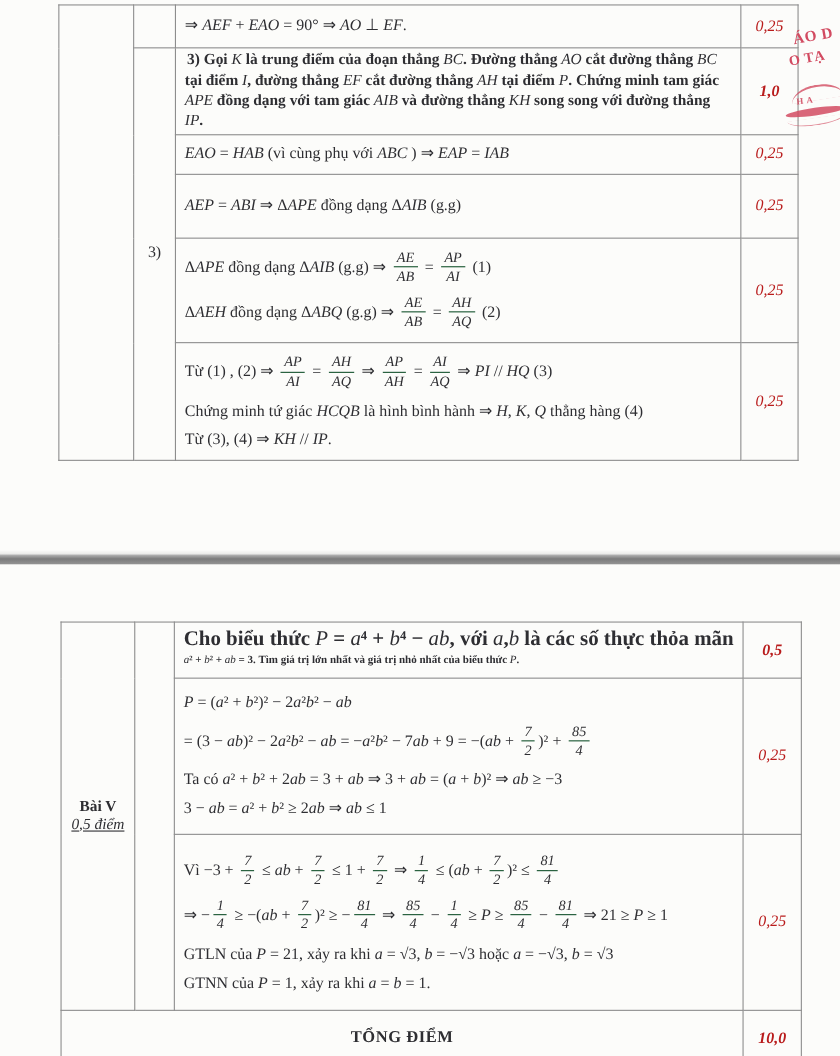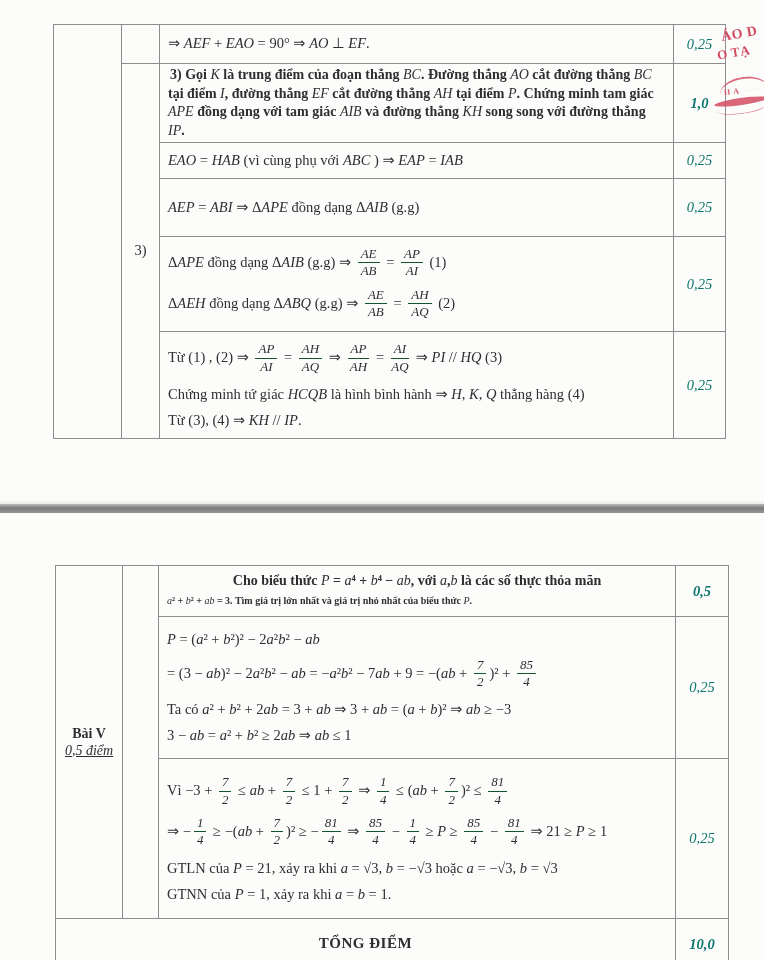--- a/index.html
+++ b/index.html
@@ -1,36 +1,36 @@
 <!DOCTYPE html>
 <html><head>
 <meta charset="utf-8">
 <style>
   html,body{margin:0;padding:0;}
   body{width:764px;height:960px;background:#f4f4f2;font-family:"Liberation Serif", serif;}
   #page{position:relative;width:764px;height:960px;background:#fcfcfa;overflow:hidden;color:#2e2e32;}
 
   table{border-collapse:collapse;table-layout:fixed;}
   td{border:1px solid #8d8d8d;vertical-align:middle;padding:2px 8px;font-size:14.5px;color:#2e2e32;}
-  td.score{ text-align:center;font-style:italic;font-size:14.5px;color:#0f766e;padding:0 4px;}
+  td.score{ text-align:center;font-style:italic;font-size:14.5px;color:#b91c1c;padding:0 4px;}
   td.score.bold{font-weight:bold;}
   td.rowlabel{text-align:center;font-size:14.5px;padding:0;}
   td.blank{padding:0;}
 
-  #top-table{position:absolute;left:53px;top:4px;margin-top:20px;}
+  #top-table{position:absolute;left:53px;top:4px;}
   #bottom-table{position:absolute;left:55px;top:565px;}
 
   .mathline{display:block;margin:5px 0;line-height:1.45;}
   .mathline i{font-style:italic;}
   .tallline{margin:9px 0;}
 
   .stmt{font-weight:bold;text-align:justify;text-indent:26px;font-size:14px;line-height:18.5px;padding:2px 2px;}
   .stmt i{font-weight:normal;}
 
-  .hdr1{display:block;text-align:center;font-weight:bold;font-size:14px;line-height:20px;}
+  .hdr1{display:block;text-align:center;font-weight:bold;font-size:19px;line-height:20px;}
   .hdr2{display:block;text-align:left;font-weight:bold;font-size:10px;line-height:20px;}
   .hdr1 i,.hdr2 i{font-weight:normal;}
 
   .exlabel{display:block;text-align:center;font-weight:bold;font-size:14px;}
   .expoints{display:block;text-align:center;font-style:italic;font-size:14px;margin-top:1px;text-decoration:underline;}
 
   .total-label{text-align:center;font-weight:bold;font-size:15px;letter-spacing:0.5px;padding-top:10px;}
   tr.lastrow td{border-bottom:none;}
 
   .frac{display:inline-flex;flex-direction:column;align-items:center;vertical-align:middle;margin:0 3px;font-style:italic;line-height:1.1;font-size:13px;position:relative;top:-1px;}

